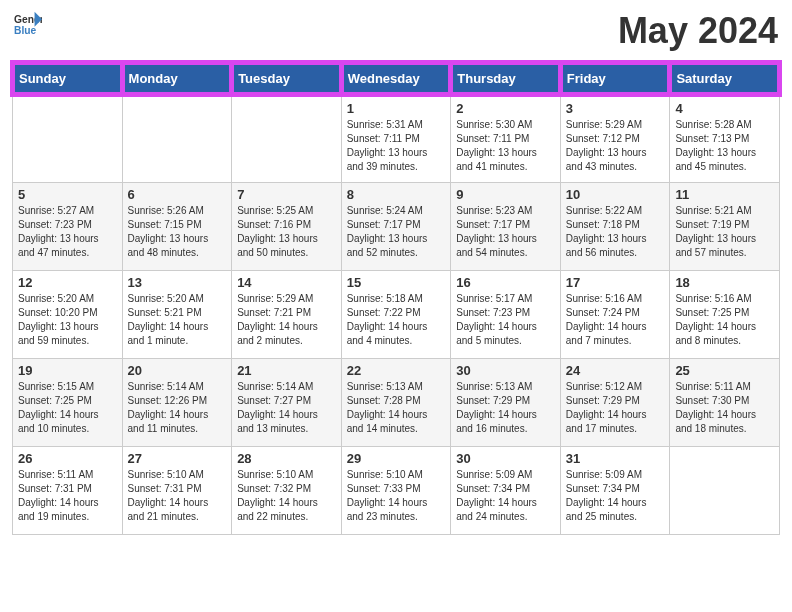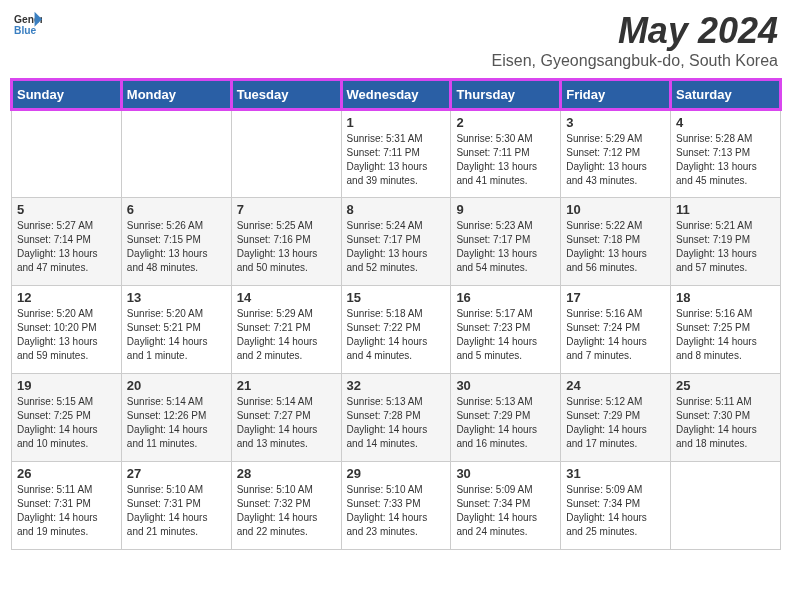--- a/index.html
+++ b/index.html
@@ -26,39 +26,38 @@
       width: 28px;
       height: 28px;
     }
     .title-area {
       text-align: right;
     }
     .calendar-title {
       font-size: 36px;
       font-weight: bold;
       color: #333;
-      font-style: italic;
     }
     .calendar-subtitle {
       font-size: 16px;
       color: #555;
     }
     .calendar {
       width: 100%;
       border-collapse: collapse;
       border: 1px solid #ccc;
     }
     .calendar thead tr th {
       background-color: #2a5fa5;
       color: #fff;
       font-size: 13px;
       font-weight: bold;
       padding: 6px 4px;
       text-align: left;
-      border: 3px solid #d946ef;
+      border: 5px solid #d946ef;
     }
     .calendar tbody tr td {
       border: 1px solid #ccc;
       vertical-align: top;
       padding: 4px 5px;
       width: calc(100% / 7);
       min-height: 80px;
       height: 88px;
       background: #fff;
     }
@@ -86,21 +85,20 @@
 <div class="header-area">
   <div class="logo">
     <svg class="logo-icon" viewBox="0 0 30 30" xmlns="http://www.w3.org/2000/svg">
       <text x="0" y="14" font-size="11" font-weight="bold" fill="#333">General</text>
       <text x="0" y="26" font-size="11" font-weight="bold" fill="#3a7fc1">Blue</text>
       <polygon points="22,2 30,10 22,18" fill="#3a7fc1"></polygon>
     </svg>
   </div>
   <div class="title-area">
     <div class="calendar-title">May 2024</div>
-    <div class="calendar-subtitle">Eisen, Gyeongsangbuk-do, South Korea</div>
   </div>
 </div>
 
 <table class="calendar">
   <thead>
     <tr>
       <th>Sunday</th>
       <th>Monday</th>
       <th>Tuesday</th>
       <th>Wednesday</th>
@@ -140,21 +138,21 @@
           <div class="day-info">Sunrise: 5:28 AM
 Sunset: 7:13 PM
 Daylight: 13 hours
 and 45 minutes.</div>
         </td>
       </tr>
       <tr>
         <td>
           <div class="day-number">5</div>
           <div class="day-info">Sunrise: 5:27 AM
-Sunset: 7:14 PM
+Sunset: 7:23 PM
 Daylight: 13 hours
 and 47 minutes.</div>
         </td>
         <td>
           <div class="day-number">6</div>
           <div class="day-info">Sunrise: 5:26 AM
 Sunset: 7:15 PM
 Daylight: 13 hours
 and 48 minutes.</div>
         </td>
@@ -261,21 +259,21 @@
 and 11 minutes.</div>
         </td>
         <td>
           <div class="day-number">21</div>
           <div class="day-info">Sunrise: 5:14 AM
 Sunset: 7:27 PM
 Daylight: 14 hours
 and 13 minutes.</div>
         </td>
         <td>
-          <div class="day-number">32</div>
+          <div class="day-number">22</div>
           <div class="day-info">Sunrise: 5:13 AM
 Sunset: 7:28 PM
 Daylight: 14 hours
 and 14 minutes.</div>
         </td>
         <td>
           <div class="day-number">30</div>
           <div class="day-info">Sunrise: 5:13 AM
 Sunset: 7:29 PM
 Daylight: 14 hours

